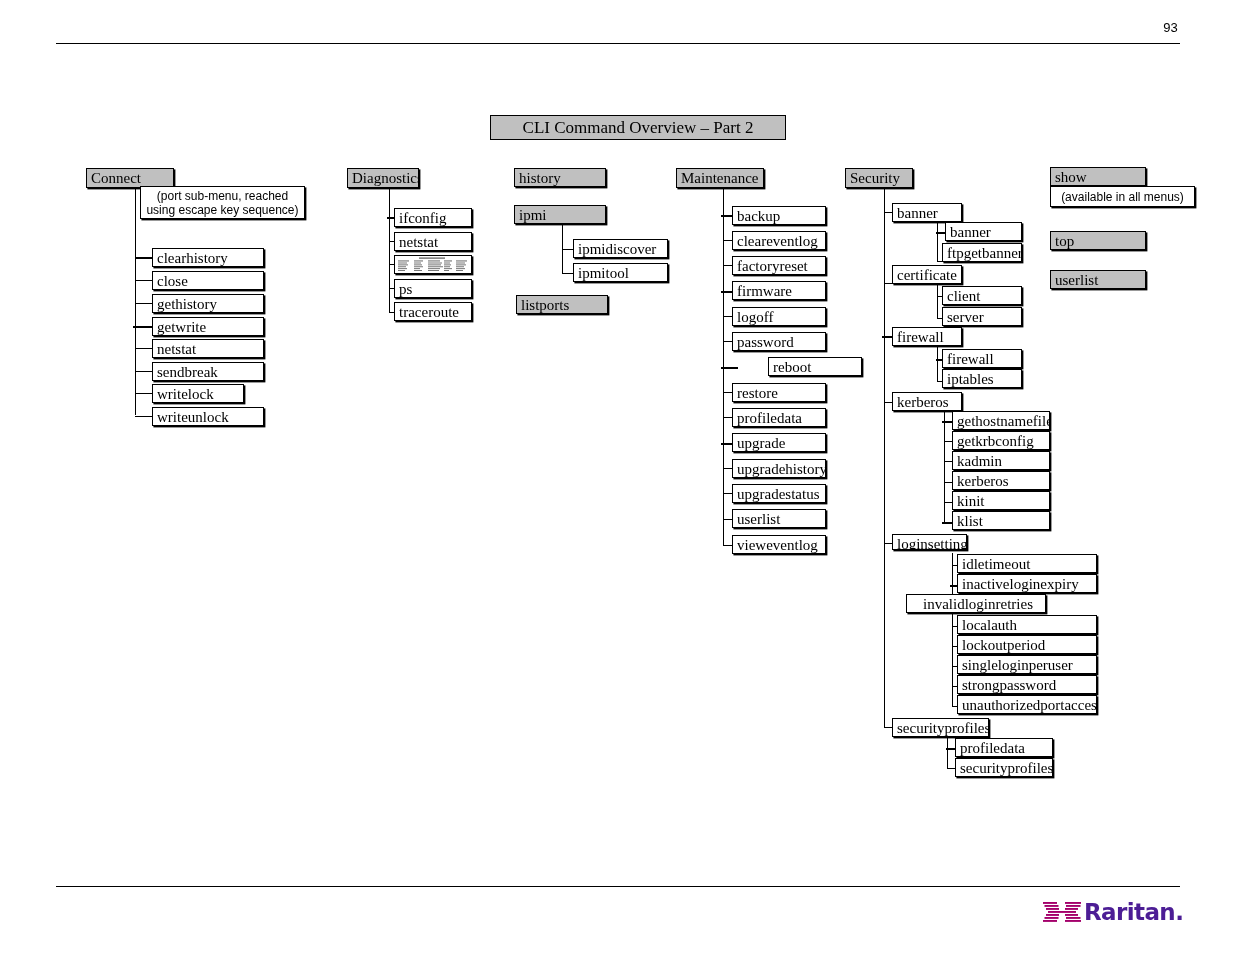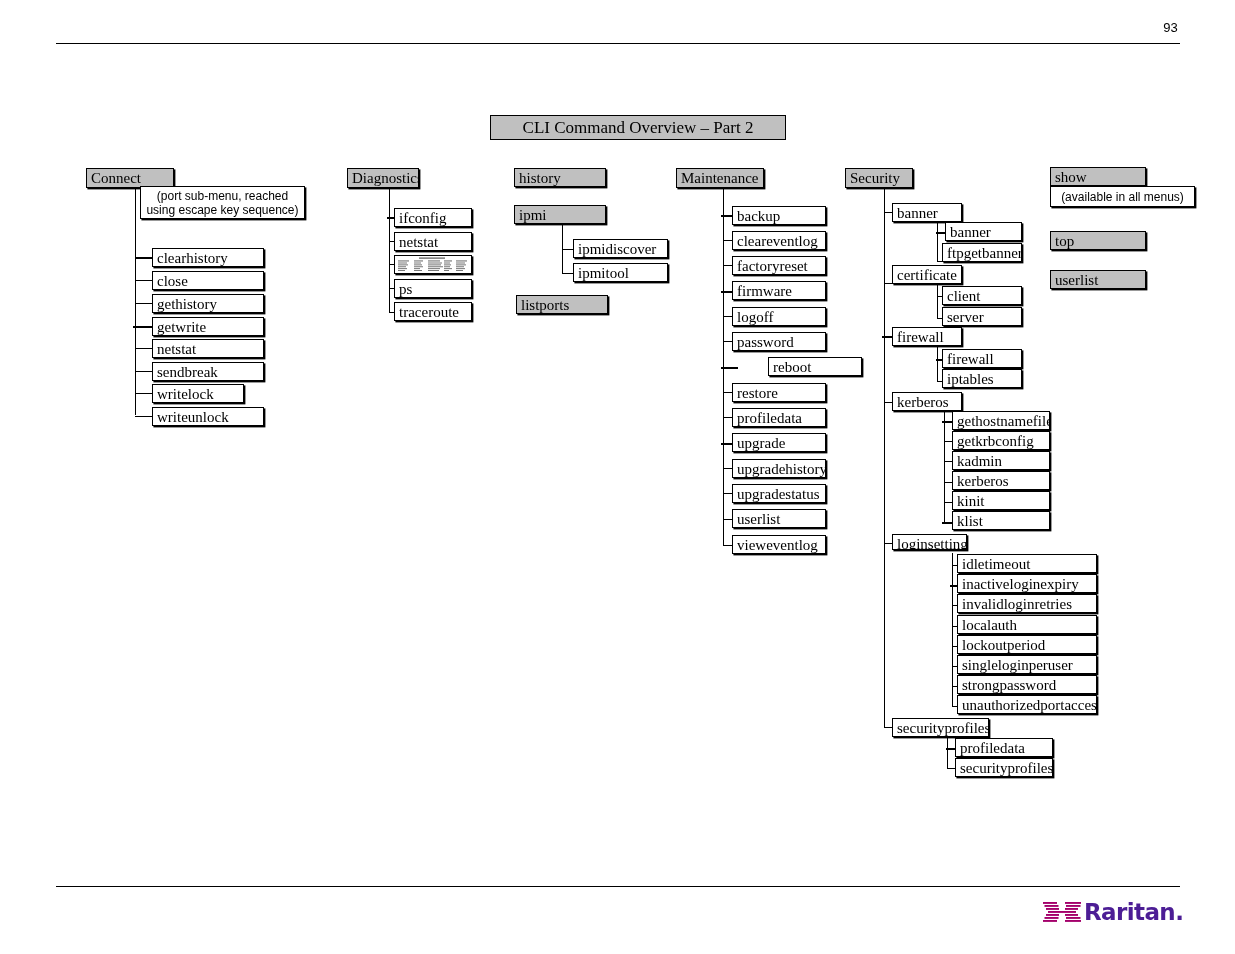--- a/index.html
+++ b/index.html
@@ -341,21 +341,21 @@
   <div class="node" style="left:952px; top:511px; width:98px; height:19px;">klist</div>
 
   <div class="hline" style="left:884px; top:543px; width:14px;"></div>
   <div class="node" style="left:892px; top:534px; width:75px; height:16px;">loginsetting</div>
   <div class="vline" style="left:952px; top:553px; height:153px;"></div>
   <div class="hline" style="left:952px; top:565px; width:15px;"></div>
   <div class="node" style="left:957px; top:554px; width:140px; height:19px;">idletimeout</div>
   <div class="hline bold" style="left:950px; top:585px; width:17px;"></div>
   <div class="node" style="left:957px; top:574px; width:140px; height:19px;">inactiveloginexpiry</div>
   <div class="hline" style="left:952px; top:605px; width:15px;"></div>
-  <div class="node" style="left:957px; top:594px; width:140px; height:19px;">invalidloginretries</div>
+  <div class="node" style="left:906px; top:594px; width:140px; height:19px;text-align:center;">invalidloginretries</div>
   <div class="hline" style="left:952px; top:626px; width:15px;"></div>
   <div class="node" style="left:957px; top:615px; width:140px; height:19px;">localauth</div>
   <div class="hline" style="left:952px; top:646px; width:15px;"></div>
   <div class="node" style="left:957px; top:635px; width:140px; height:19px;">lockoutperiod</div>
   <div class="hline" style="left:952px; top:666px; width:15px;"></div>
   <div class="node" style="left:957px; top:655px; width:140px; height:19px;">singleloginperuser</div>
   <div class="hline" style="left:952px; top:686px; width:15px;"></div>
   <div class="node" style="left:957px; top:675px; width:140px; height:19px;">strongpassword</div>
   <div class="hline" style="left:952px; top:706px; width:15px;"></div>
   <div class="node" style="left:957px; top:695px; width:140px; height:19px;">unauthorizedportaccess</div>

